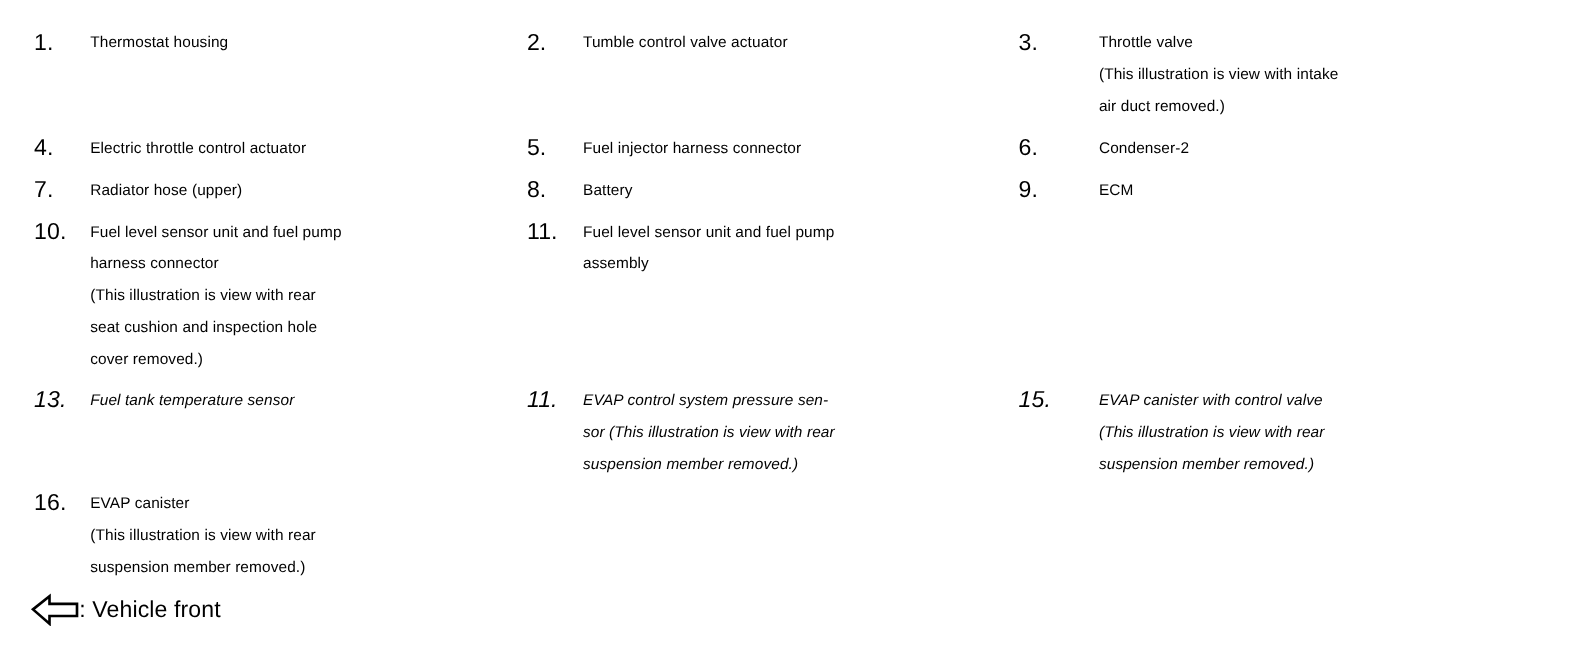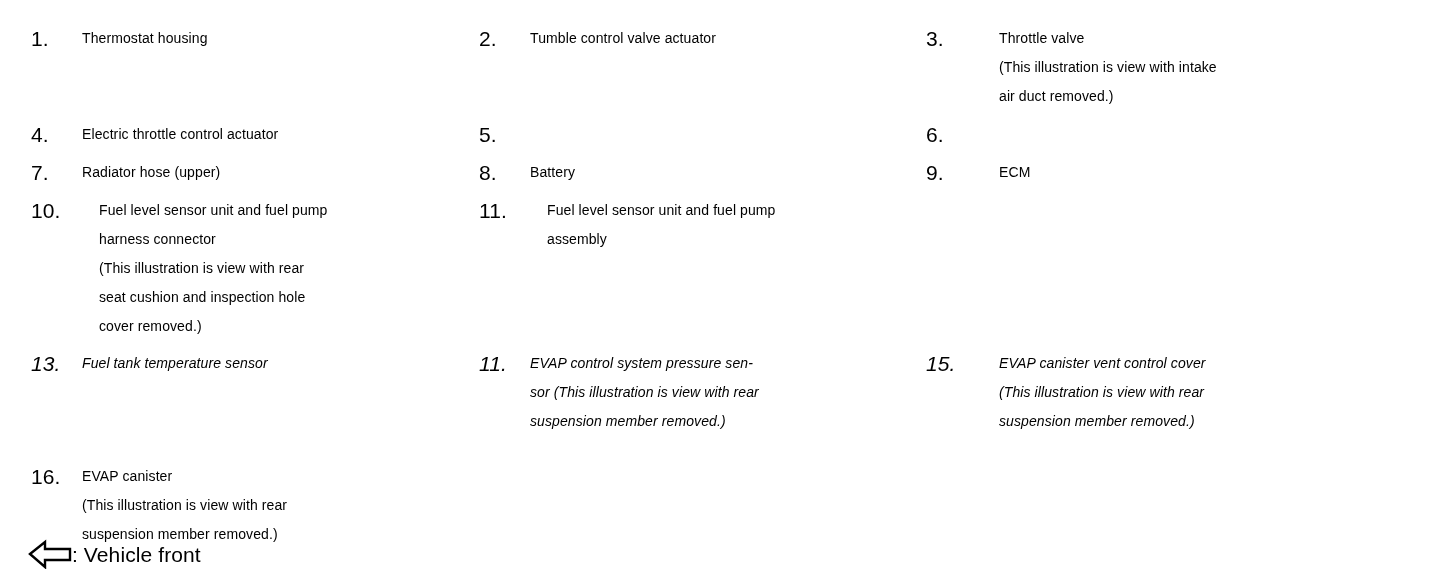--- a/index.html
+++ b/index.html
@@ -54,23 +54,23 @@
   .col-2 .item-label  { width: 400px; }
 
   .col-3 { left: 926px; }
   .col-3 .item-number { width: 53px; }
   .col-3 .item-label  { width: 430px; margin-left: 20px; }
 
   
   .row-a { top: 24px; }
   .row-b { top: 120px; }
   .row-c { top: 158px; }
-  .row-d { top: 196px; gap: 17px; }
+  .row-d { top: 196px; }
   .row-e { top: 349px; font-style: italic; }
-  .row-f { top: 462px; justify-content: flex-end; }
+  .row-f { top: 443px; justify-content: flex-end; }
 
   
   .vehicle-front-row {
     position: absolute;
     left: 28px;
     top: 539px;
     display: flex;
     align-items: center;
   }
   .arrow-icon {
@@ -105,23 +105,25 @@
 (This illustration is view with intake
 air duct removed.)</span>
   </div>
 
   <div class="legend-item col-1 row-b">
     <span class="item-number">4.</span>
     <span class="item-label">Electric throttle control actuator</span>
   </div>
   <div class="legend-item col-2 row-b">
     <span class="item-number">5.</span>
+    <span class="item-label">Fuel injector harness connector</span>
   </div>
   <div class="legend-item col-3 row-b">
     <span class="item-number">6.</span>
+    <span class="item-label">Condenser-2</span>
   </div>
 
   <div class="legend-item col-1 row-c">
     <span class="item-number">7.</span>
     <span class="item-label">Radiator hose (upper)</span>
   </div>
   <div class="legend-item col-2 row-c">
     <span class="item-number">8.</span>
     <span class="item-label">Battery</span>
   </div>
@@ -149,21 +151,21 @@
     <span class="item-label">Fuel tank temperature sensor</span>
   </div>
   <div class="legend-item col-2 row-e">
     <span class="item-number">11.</span>
     <span class="item-label">EVAP control system pressure sen-
 sor (This illustration is view with rear
 suspension member removed.)</span>
   </div>
   <div class="legend-item col-3 row-e">
     <span class="item-number">15.</span>
-    <span class="item-label">EVAP canister vent control cover
+    <span class="item-label">EVAP canister with control valve
 (This illustration is view with rear
 suspension member removed.)</span>
   </div>
 
   <div class="legend-item col-1 row-f">
     <span class="item-number">16.</span>
     <span class="item-label">EVAP canister
 (This illustration is view with rear
 suspension member removed.)</span>
   </div>

